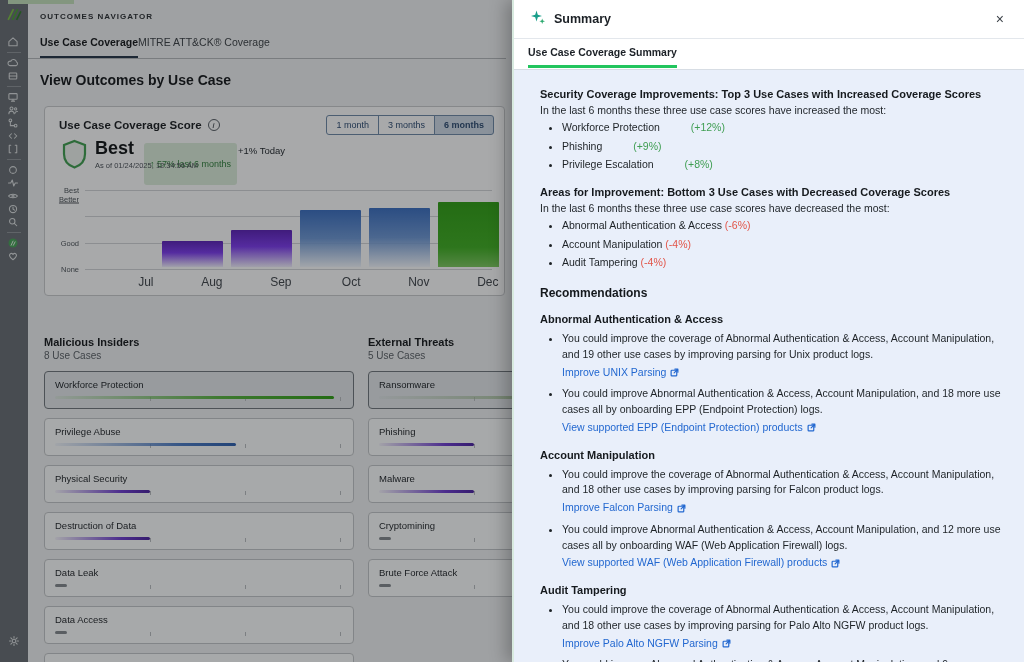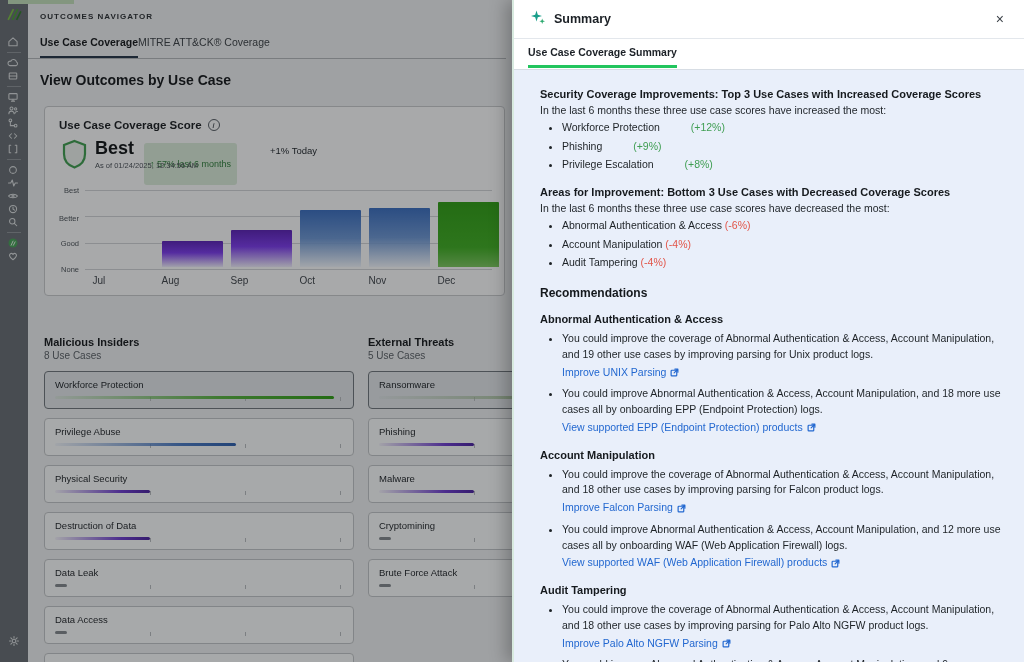--- a/index.html
+++ b/index.html
@@ -35,31 +35,31 @@
   .range-group{position:absolute;right:10px;top:8px;display:flex;}
   .range-btn{font-size:9px;color:#2c4a70;border:1px solid #6e89a6;background:transparent;
              padding:4px 9px;margin-left:-1px;cursor:pointer;font-family:inherit;}
   .range-btn:first-child{border-radius:3px 0 0 3px;}
   .range-btn:last-child{border-radius:0 3px 3px 0;}
   .range-btn.selected{background:#cfdae6;font-weight:700;}
   .shield{position:absolute;left:16px;top:32px;}
   .score-word{position:absolute;left:50px;top:31px;font-size:18px;font-weight:700;color:#101315;}
   .trend-badge{position:absolute;left:99px;top:36px;background:#dcecd9;color:#2e7d3a;font-size:9px;
                padding:16px 6px;border-radius:3px;}
-  .today-change{position:absolute;left:193px;top:38px;font-size:9.5px;color:#23282c;padding-left:32px;}
+  .today-change{position:absolute;left:193px;top:38px;font-size:9.5px;color:#23282c;}
   .as-of{position:absolute;left:50px;top:54px;font-size:7.5px;color:#4a5056;}
   
   #chart{position:absolute;left:0;top:0;width:100%;height:100%;}
   .gridline{position:absolute;left:40px;right:12px;height:1px;background:#d2d4d6;}
   .ylab{position:absolute;left:0;width:34px;text-align:right;font-size:7.5px;color:#4c5257;transform:translateY(-50%);}
   .bar{position:absolute;width:61px;border-radius:1px 1px 0 0;}
   .bar.purple{background:linear-gradient(180deg,#5b21b6 0%,#7c3aed 45%,rgba(196,181,253,.2) 100%);}
   .bar.blue{background:linear-gradient(180deg,#3a6ec0 0%,#6d97d4 50%,rgba(219,234,254,.25) 100%);}
   .bar.green{background:linear-gradient(180deg,#2f9e13 0%,#3fae21 70%,#7cc95e 100%);}
-  .xlab{position:absolute;width:61px;text-align:left;font-size:10px;color:#3f4449;}
+  .xlab{position:absolute;width:61px;text-align:right;font-size:12px;color:#3f4449;}
   
   #groups{position:absolute;left:16px;top:336px;display:flex;gap:14px;}
   .group{width:310px;}
   .group-title{font-size:11px;font-weight:700;color:#15181b;}
   .group-sub{font-size:10px;color:#5a6066;margin-top:2px;}
   .uc-list{margin-top:10px;}
   .uc-card{position:relative;height:38px;border:1px solid #c3c6c8;border-radius:4px;background:#fcfdfd;
            margin-bottom:9px;box-sizing:border-box;cursor:pointer;}
   .uc-card.selected{background:#e4e8eb;border-color:#70767c;}
   .uc-label{position:absolute;left:10px;top:7px;font-size:9.5px;color:#1c2024;}
@@ -218,34 +218,39 @@
       <div class="tab tab1 active">Use Case Coverage</div>
       <div class="tab tab2">MITRE ATT&amp;CK® Coverage</div>
     </div>
     <div class="page-title">View Outcomes by Use Case</div>
 
     <div id="score-card">
       <div class="card-title">
         <span>Use Case Coverage Score</span>
         <span class="info-i">i</span>
       </div>
+      <div class="range-group">
+        <button class="range-btn">1 month</button>
+        <button class="range-btn">3 months</button>
+        <button class="range-btn selected">6 months</button>
+      </div>
       <div class="shield">
         <svg width="27" height="30" viewBox="0 0 27 30">
             <path d="M13.5 2 L24 6 V15 C24 22 19.5 26.5 13.5 28.5 C7.5 26.5 3 22 3 15 V6 Z" fill="#eef3ee" stroke="#3f9e4f" stroke-width="2.2"></path>
           </svg>
       </div>
       <div class="score-word">Best</div>
       <div class="trend-badge">↑ 57% last 6 months</div>
       <div class="today-change">+1% Today</div>
       <div class="as-of">As of 01/24/2025, 12:34:56 AM</div>
       <div id="chart">
           <div class="gridline" style="top: 83px;"></div>
           <div class="ylab" style="top: 83px;">Best</div>
           <div class="gridline" style="top: 109.07px;"></div>
-          <div class="ylab" style="top: 111px;">Better</div>
+          <div class="ylab" style="top: 92px; text-decoration: underline;">Better</div>
           <div class="gridline" style="top: 135.93px;"></div>
           <div class="ylab" style="top: 135.93px;">Good</div>
           <div class="gridline" style="top: 162px;"></div>
           <div class="ylab" style="top: 162px;">None</div>
           <div class="xlab" style="left: 47.5px; top: 168px;">Jul</div>
           <div class="bar purple" style="left: 116.5px; bottom: 28px; height: 26.07px;"></div>
           <div class="xlab" style="left: 116.5px; top: 168px;">Aug</div>
           <div class="bar purple" style="left: 185.5px; bottom: 28px; height: 37.13px;"></div>
           <div class="xlab" style="left: 185.5px; top: 168px;">Sep</div>
           <div class="bar blue" style="left: 254.5px; bottom: 28px; height: 56.88px;"></div>

